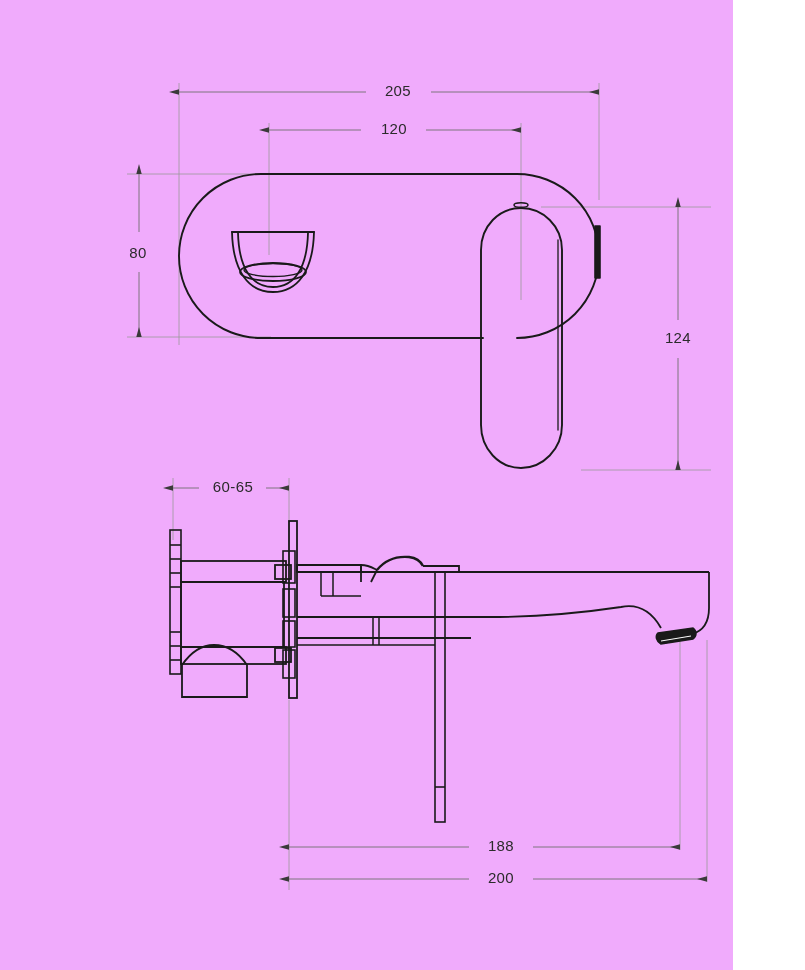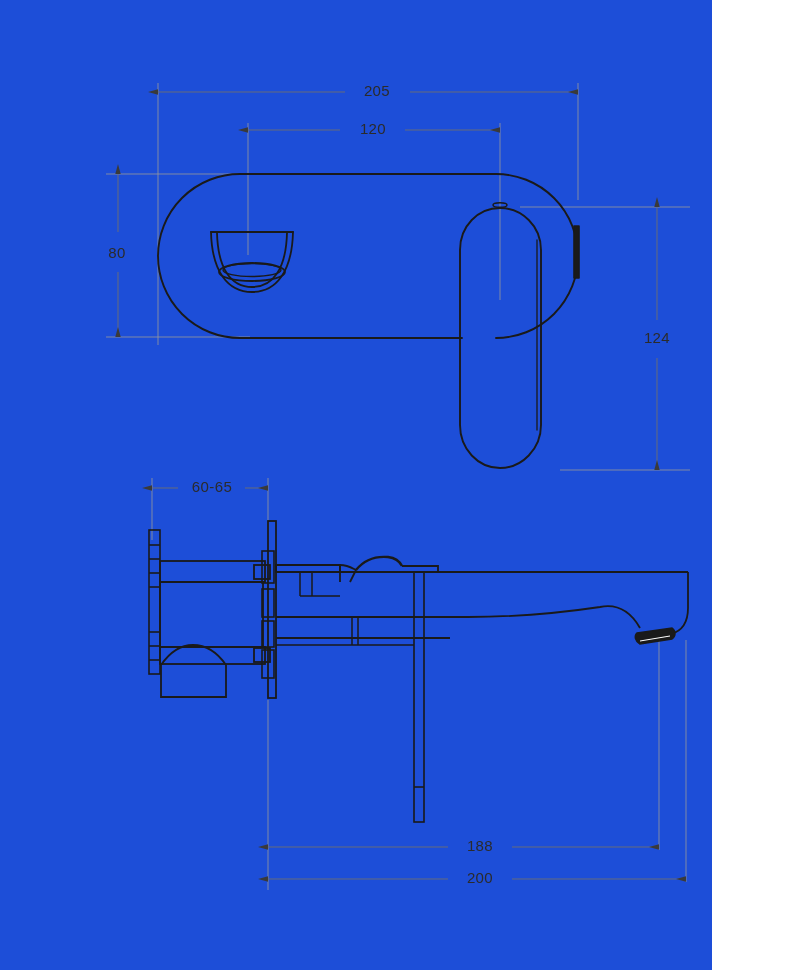--- a/index.html
+++ b/index.html
@@ -8,22 +8,23 @@
     padding: 0;
     background: #ffffff;
   }
   body {
     font-family: "Liberation Sans", sans-serif;
   }
   #drawing-root {
     position: relative;
     width: 712px;
     height: 970px;
-    background: #1d4ed8;
+    background: #f0abfc;
     overflow: hidden;
+    padding-left: 21px;
   }
   #drawing-svg {
     display: block;
     width: 805px;
     height: 970px;
   }
   .dim-text {
     font-family: "Liberation Sans", sans-serif;
     font-size: 15px;
     fill: #2b2b2b;

